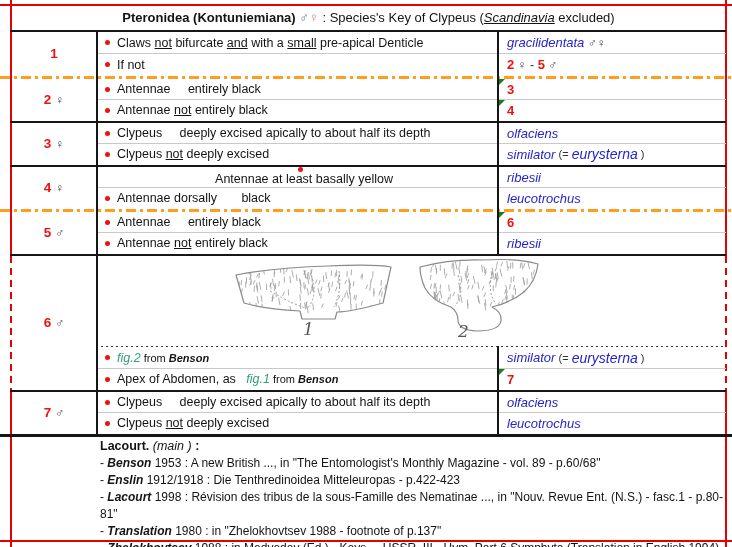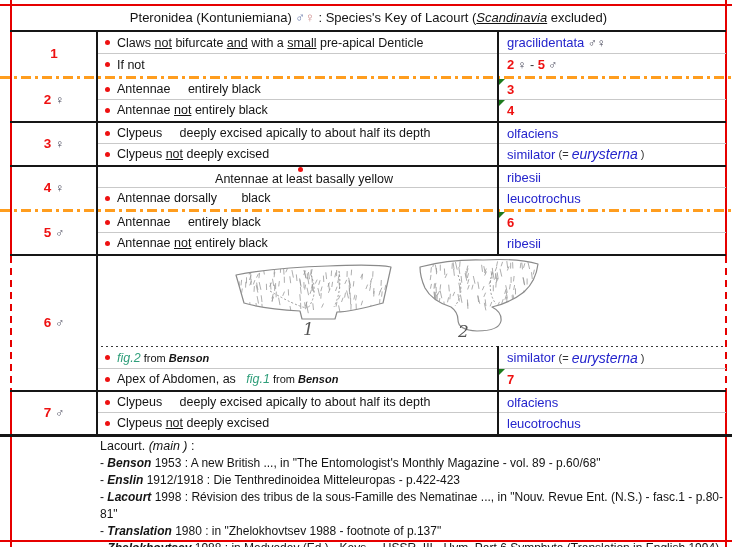--- a/index.html
+++ b/index.html
@@ -21,25 +21,25 @@
   .numcell .s{color:#3c3c50;font-size:12px;}
   .cell{position:absolute;display:flex;align-items:center;font-size:12.5px;}
   .desc{padding-left:7px;}
   .bullet{width:5px;height:5px;border-radius:50%;background:var(--accent-red,#ee1111);
           margin-right:7px;flex:0 0 auto;}
   .result{padding-left:8px;}
   .marker{position:absolute;left:0;top:0;width:0;height:0;
           border-left:6px solid var(--marker-green,#1d7a1d);border-bottom:6px solid transparent;}
 
   .seg{white-space:pre-wrap;}
-  .seg.b{font-weight:normal;}
+  .seg.b{font-weight:bold;}
   .seg.i{font-style:italic;}
   .seg.u{text-decoration:underline;}
   .seg.iu{font-style:italic;text-decoration:underline;}
-  .seg.sp{color:var(--species-blue,#2424cc);font-size:13px;}
+  .seg.sp{color:var(--species-blue,#2424cc);font-style:italic;font-size:13px;}
   .seg.syn{color:var(--species-blue,#2424cc);font-style:italic;font-size:14px;}
   .seg.syn-p{color:#333;font-size:11px;}
   .seg.red{color:var(--accent-red,#ee1111);font-weight:bold;font-size:13px;}
   .seg.sym{color:#3c3c50;font-size:12px;}
   .seg.dash{color:#333;}
   .seg.fig{color:var(--fig-green,#2f9e7a);font-style:italic;}
   .seg.small{font-size:11px;}
   .seg.bi-small{font-weight:bold;font-style:italic;font-size:11px;}
   .seg.male{color:#6f7fae;}
   .seg.female{color:#c87f7f;}
@@ -51,21 +51,21 @@
 
   #biblio{position:absolute;left:100px;top:438px;width:626px;font-size:12px;line-height:17px;}
   #biblio .hdr{font-size:12.5px;}
   .bib-author{font-weight:bold;font-style:italic;}
 </style>
 </head>
 <body>
 
 <div id="canvas">
 
-  <div id="title"><span class="seg b">Pteronidea (Kontuniemiana) </span><span class="seg male">♂</span><span class="seg female">♀</span><span class="seg"> : Species's Key of Lacourt (</span><span class="seg iu">Scandinavia</span><span class="seg"> excluded)</span></div>
+  <div id="title"><span class="seg b">Pteronidea (Kontuniemiana) </span><span class="seg male">♂</span><span class="seg female">♀</span><span class="seg"> : Species's Key of Clypeus (</span><span class="seg iu">Scandinavia</span><span class="seg"> excluded)</span></div>
 
   <div id="rows">
       <div class="numcell" style="left: 13px; top: 32px; width: 82px; height: 43px;">
         <span class="n">1</span>
       </div>
       <div class="cell desc" style="left: 98px; top: 32px; width: 398px; height: 21px;">
         <span class="bullet"></span>
         <span class="seg">Claws </span>
         <span class="seg u">not</span>
         <span class="seg"> bifurcate </span>

